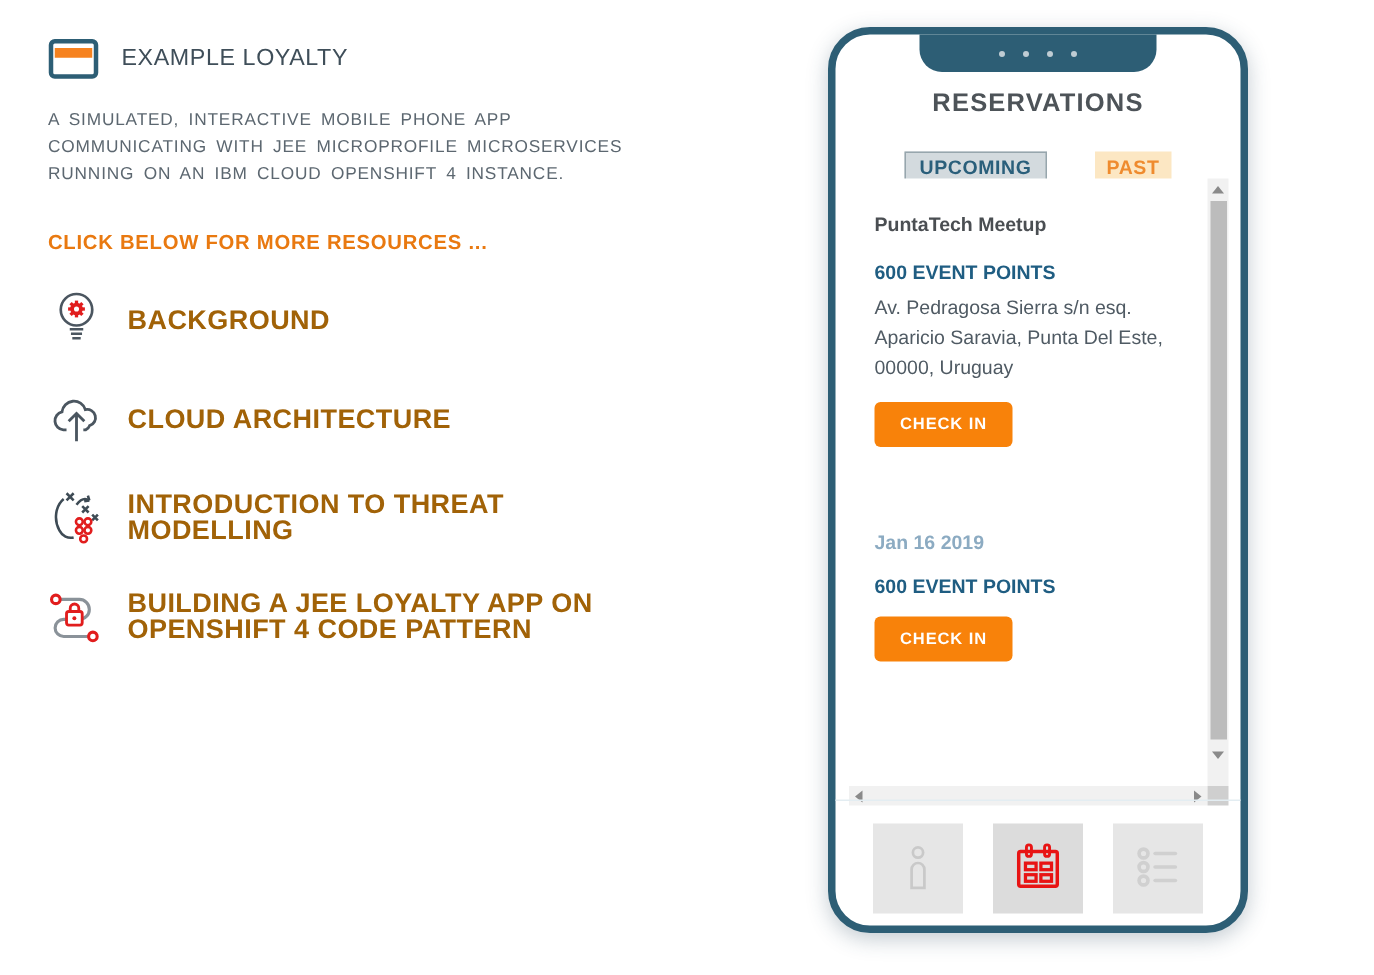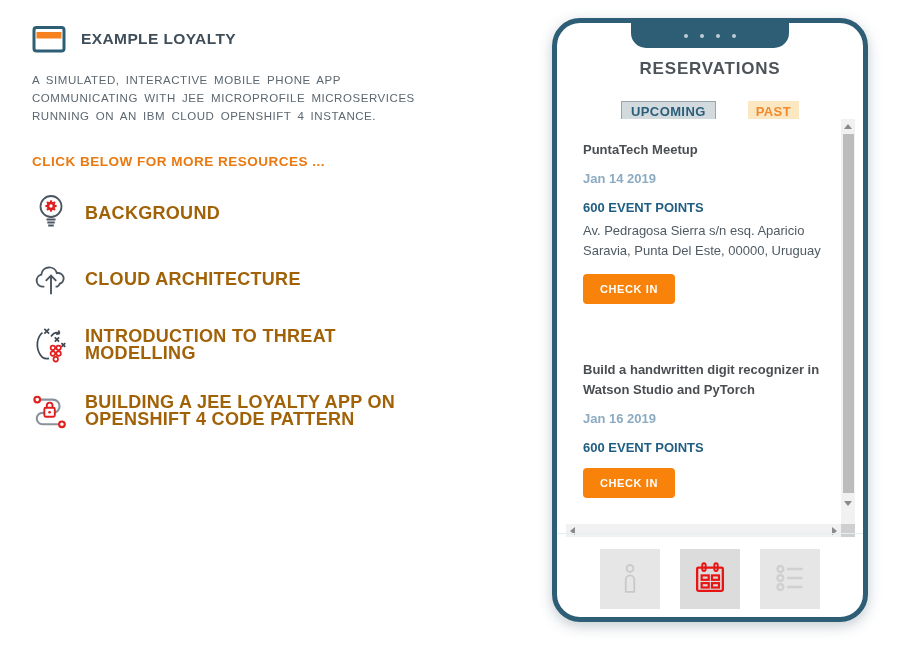--- a/index.html
+++ b/index.html
@@ -3,35 +3,35 @@
 <meta charset="utf-8">
 <style>
   * { margin:0; padding:0; box-sizing:border-box; }
   html,body { width:916px; height:650px; background:#ffffff; overflow:hidden;
     font-family:"Liberation Sans","DejaVu Sans",sans-serif; }
 
   
   .left-col { position:absolute; left:32px; top:24px; width:440px; }
   .header-row { display:flex; align-items:center; gap:15px; }
   .logo-box { width:34px; height:30px; flex:0 0 auto; }
-  .page-title { font-size:15.5px; font-weight:bold; color:#3f4e59; letter-spacing:.4px; }
+  .page-title { font-size:15.5px; font-weight:normal; color:#3f4e59; letter-spacing:.4px; }
   .desc { margin-top:17px; width:398px; font-size:11.5px; line-height:18px;
     color:#5c6770; letter-spacing:.55px; word-spacing:2.5px; }
   .resources-heading { margin-top:29px; font-size:13.5px; font-weight:bold;
     color:#e97910; letter-spacing:.5px; }
   .resource { display:flex; align-items:center; gap:15px; margin-top:22px;
     min-height:40px; cursor:pointer; }
   .resource:first-of-type { margin-top:30px; }
   .ricon { width:38px; height:44px; flex:0 0 auto; display:flex;
     align-items:center; justify-content:center; }
   .rlabel { font-size:18px; font-weight:bold; color:#a16207;
     letter-spacing:.3px; line-height:17px; max-width:356px; }
 
   
-  .phone { position:absolute; left:552px; top:18px; width:316px; height:604px;
+  .phone { position:absolute; left:552px; top:18px; width:280px; height:604px;
     border:5px solid #2d5e75; border-radius:28px; background:#fff;
     box-shadow:0 4px 14px rgba(40,70,90,.28); }
   .notch { position:absolute; top:0; left:50%; transform:translateX(-50%);
     width:158px; height:25px; background:#2d5e75; border-radius:0 0 15px 15px;
     display:flex; align-items:center; justify-content:center; gap:12px; }
   .notch-dot { width:4px; height:4px; border-radius:50%; background:#bfccd3; }
   .screen-title { margin-top:36px; text-align:center; font-size:17px;
     font-weight:bold; color:#4d5358; letter-spacing:.8px; }
   .tabs { margin-top:22px; display:flex; justify-content:center; gap:32px;
     align-items:center; }
@@ -182,28 +182,26 @@
   <div class="tabs">
     <button class="tab upcoming">UPCOMING</button>
     <button class="tab past">PAST</button>
   </div>
 
   <div class="scrollframe">
     <div class="scontent">
 
       <div class="reservation">
         <div class="res-title">PuntaTech Meetup</div>
-        <div class="res-date">Jan 14 2019</div>
         <div class="res-points">600 EVENT POINTS</div>
         <div class="res-address">Av. Pedragosa Sierra s/n esq. Aparicio Saravia, Punta Del Este, 00000, Uruguay</div>
         <button class="checkin-btn">CHECK IN</button>
       </div>
 
       <div class="reservation">
-        <div class="res-title">Build a handwritten digit recognizer in Watson Studio and PyTorch</div>
         <div class="res-date">Jan 16 2019</div>
         <div class="res-points">600 EVENT POINTS</div>
         <button class="checkin-btn">CHECK IN</button>
       </div>
 
     </div>
 
     <div class="vbar">
       <div class="sbtn up">
           <span class="tri-up"></span>

